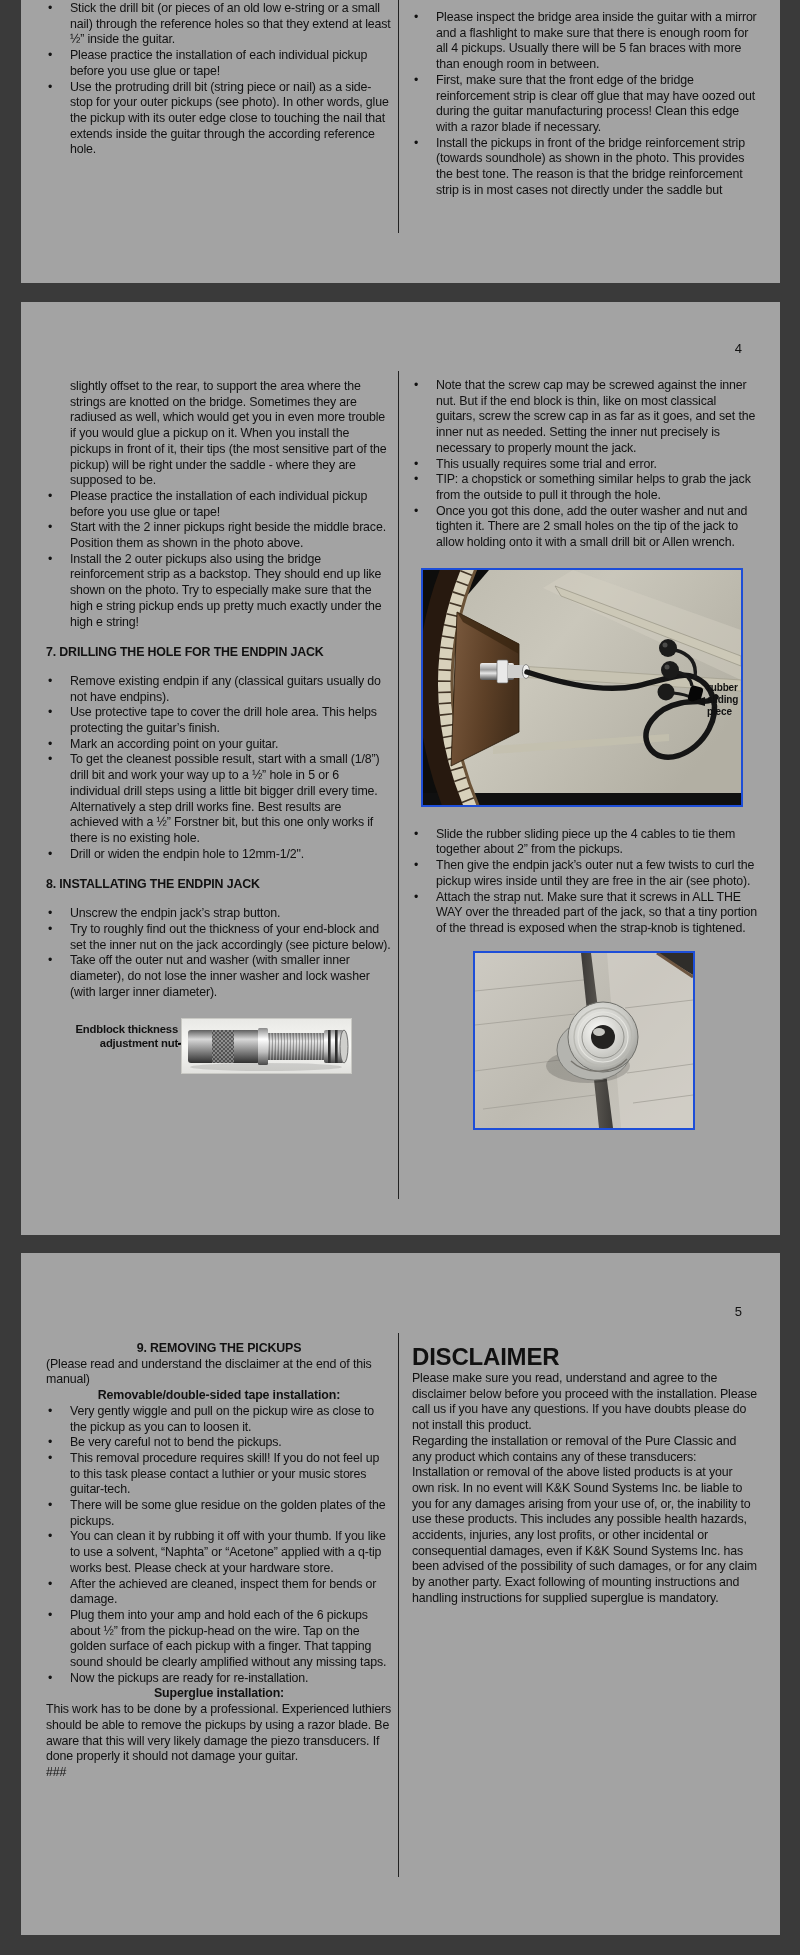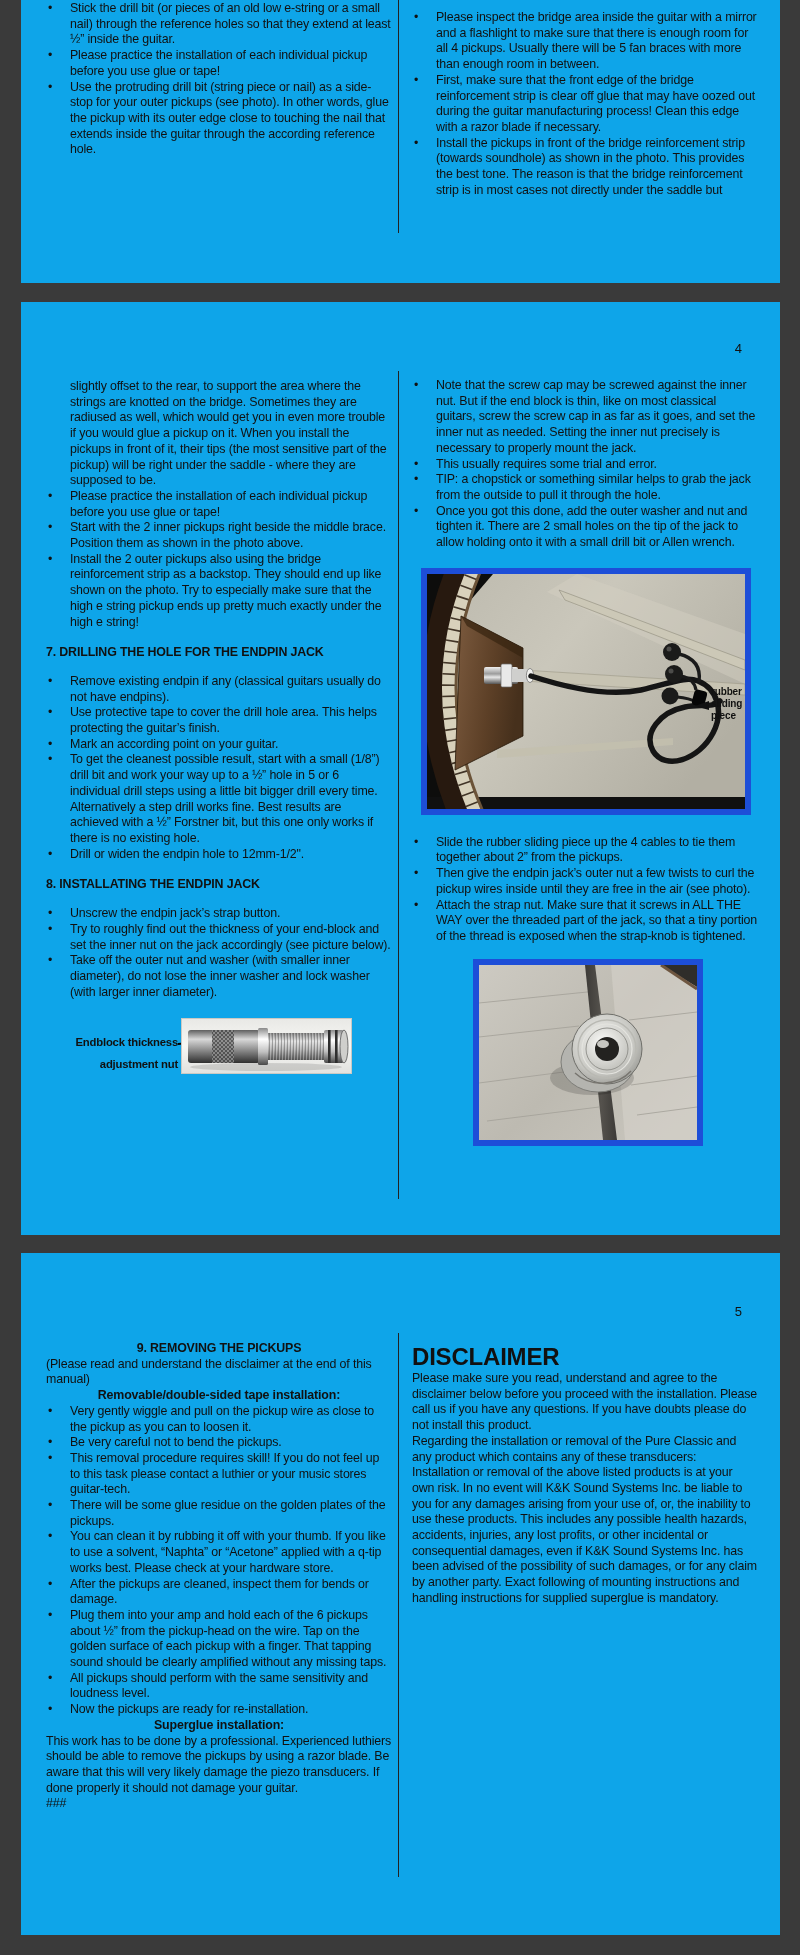--- a/index.html
+++ b/index.html
@@ -2,44 +2,44 @@
 <html><head>
 <meta charset="utf-8">
 <style>
   html,body{margin:0;padding:0;}
   body{
     width:800px;height:1955px;position:relative;
     background:#3a3a3a;
     font-family:"Liberation Sans", sans-serif;
     color:#111;
   }
-  .page{position:absolute;left:21px;width:759px;background:#0ea5e9;overflow:hidden;}
+  .page{position:absolute;left:21px;width:759px;background:#a3a3a3;overflow:hidden;}
   #page3{top:0;height:283px;}
   #page4{top:302px;height:933px;}
   #page5{top:1253px;height:682px;}
   .divider{position:absolute;left:377px;width:1px;background:#222;}
   .col{position:absolute;width:346px;font-size:12.4px;line-height:15.7px;letter-spacing:-0.15px;}
   .col-l{left:25px;}
   .col-r{left:391px;}
   p{margin:0;}
   .li{position:relative;padding-left:24px;}
   .li::before{content:"\2022";position:absolute;left:2px;top:0;}
   .cont{padding-left:24px;}
   .h{font-weight:bold;margin:15px 0 13px 0;}
   .h0{font-weight:bold;text-align:center;}
   .mt{}
   .pagenum{position:absolute;left:690px;width:31px;text-align:right;font-size:13px;}
-  .photo{border:6px solid #1d4ed8;box-sizing:content-box;}
+  .photo{border:2px solid #1d4ed8;box-sizing:content-box;}
   .photo svg{display:block;}
   
   .photoA-row{position:relative;height:56px;margin-top:18px;}
   .photoA{position:absolute;left:135px;top:0;width:169px;height:54px;border:1px solid #c9c9c4;}
   .photoA svg{display:block;}
-  .jack-label{position:absolute;left:26px;top:13px;width:106px;text-align:right;
-    font-size:11.3px;line-height:22px;font-weight:bold;letter-spacing:-0.2px;}
+  .jack-label{position:absolute;left:26px;top:4px;width:106px;text-align:right;
+    font-size:11.3px;line-height:14px;font-weight:bold;letter-spacing:-0.2px;}
   .leader{position:absolute;left:132px;top:25px;width:88px;height:2px;background:#000;
     transform:rotate(-5deg);transform-origin:left center;}
   
   .photoB{position:relative;width:318px;height:235px;margin:17px 0 0 9px;}
   .photoB .inlabel{position:absolute;left:284px;top:112px;width:42px;
     font-size:10px;line-height:12px;font-weight:bold;color:#111;}
   .photoC{width:218px;height:175px;margin:14px 0 0 61px;}
   .disclaimer-h{font-weight:bold;font-size:24px;line-height:24px;letter-spacing:-0.2px;margin:0 0 2px 0;}
 </style>
 </head>
@@ -265,23 +265,22 @@
 
   <div class="col col-l" style="top:88px;">
     <p class="h0">9. REMOVING THE PICKUPS</p>
     <p>(Please read and understand the disclaimer at the end of this manual)</p>
     <p class="h0 mt">Removable/double-sided tape installation:</p>
     <p class="li">Very gently wiggle and pull on the pickup wire as close to the pickup as you can to loosen it.</p>
     <p class="li">Be very careful not to bend the pickups.</p>
     <p class="li">This removal procedure requires skill! If you do not feel up to this task please contact a luthier or your music stores guitar-tech.</p>
     <p class="li">There will be some glue residue on the golden plates of the pickups.</p>
     <p class="li">You can clean it by rubbing it off with your thumb. If you like to use a solvent, “Naphta” or “Acetone” applied with a q-tip works best. Please check at your hardware store.</p>
-    <p class="li">After the pickups are cleaned, inspect them for bends or damage.</p>
+    <p class="li">After the achieved are cleaned, inspect them for bends or damage.</p>
     <p class="li">Plug them into your amp and hold each of the 6 pickups about ½” from the pickup-head on the wire. Tap on the golden surface of each pickup with a finger. That tapping sound should be clearly amplified without any missing taps.</p>
-    <p class="li">All pickups should perform with the same sensitivity and loudness level.</p>
     <p class="li">Now the pickups are ready for re-installation.</p>
     <p class="h0 mt">Superglue installation:</p>
     <p>This work has to be done by a professional. Experienced luthiers should be able to remove the pickups by using a razor blade. Be aware that this will very likely damage the piezo transducers. If done properly it should not damage your guitar.</p>
     <p class="mt">###</p>
   </div>
 
   <div class="col col-r" style="top:92px;">
     <p class="disclaimer-h">DISCLAIMER</p>
     <p>Please make sure you read, understand and agree to the disclaimer below before you proceed with the installation. Please call us if you have any questions. If you have doubts please do not install this product.</p>
     <p class="mt">Regarding the installation or removal of the Pure Classic and any product which contains any of these transducers:</p>

